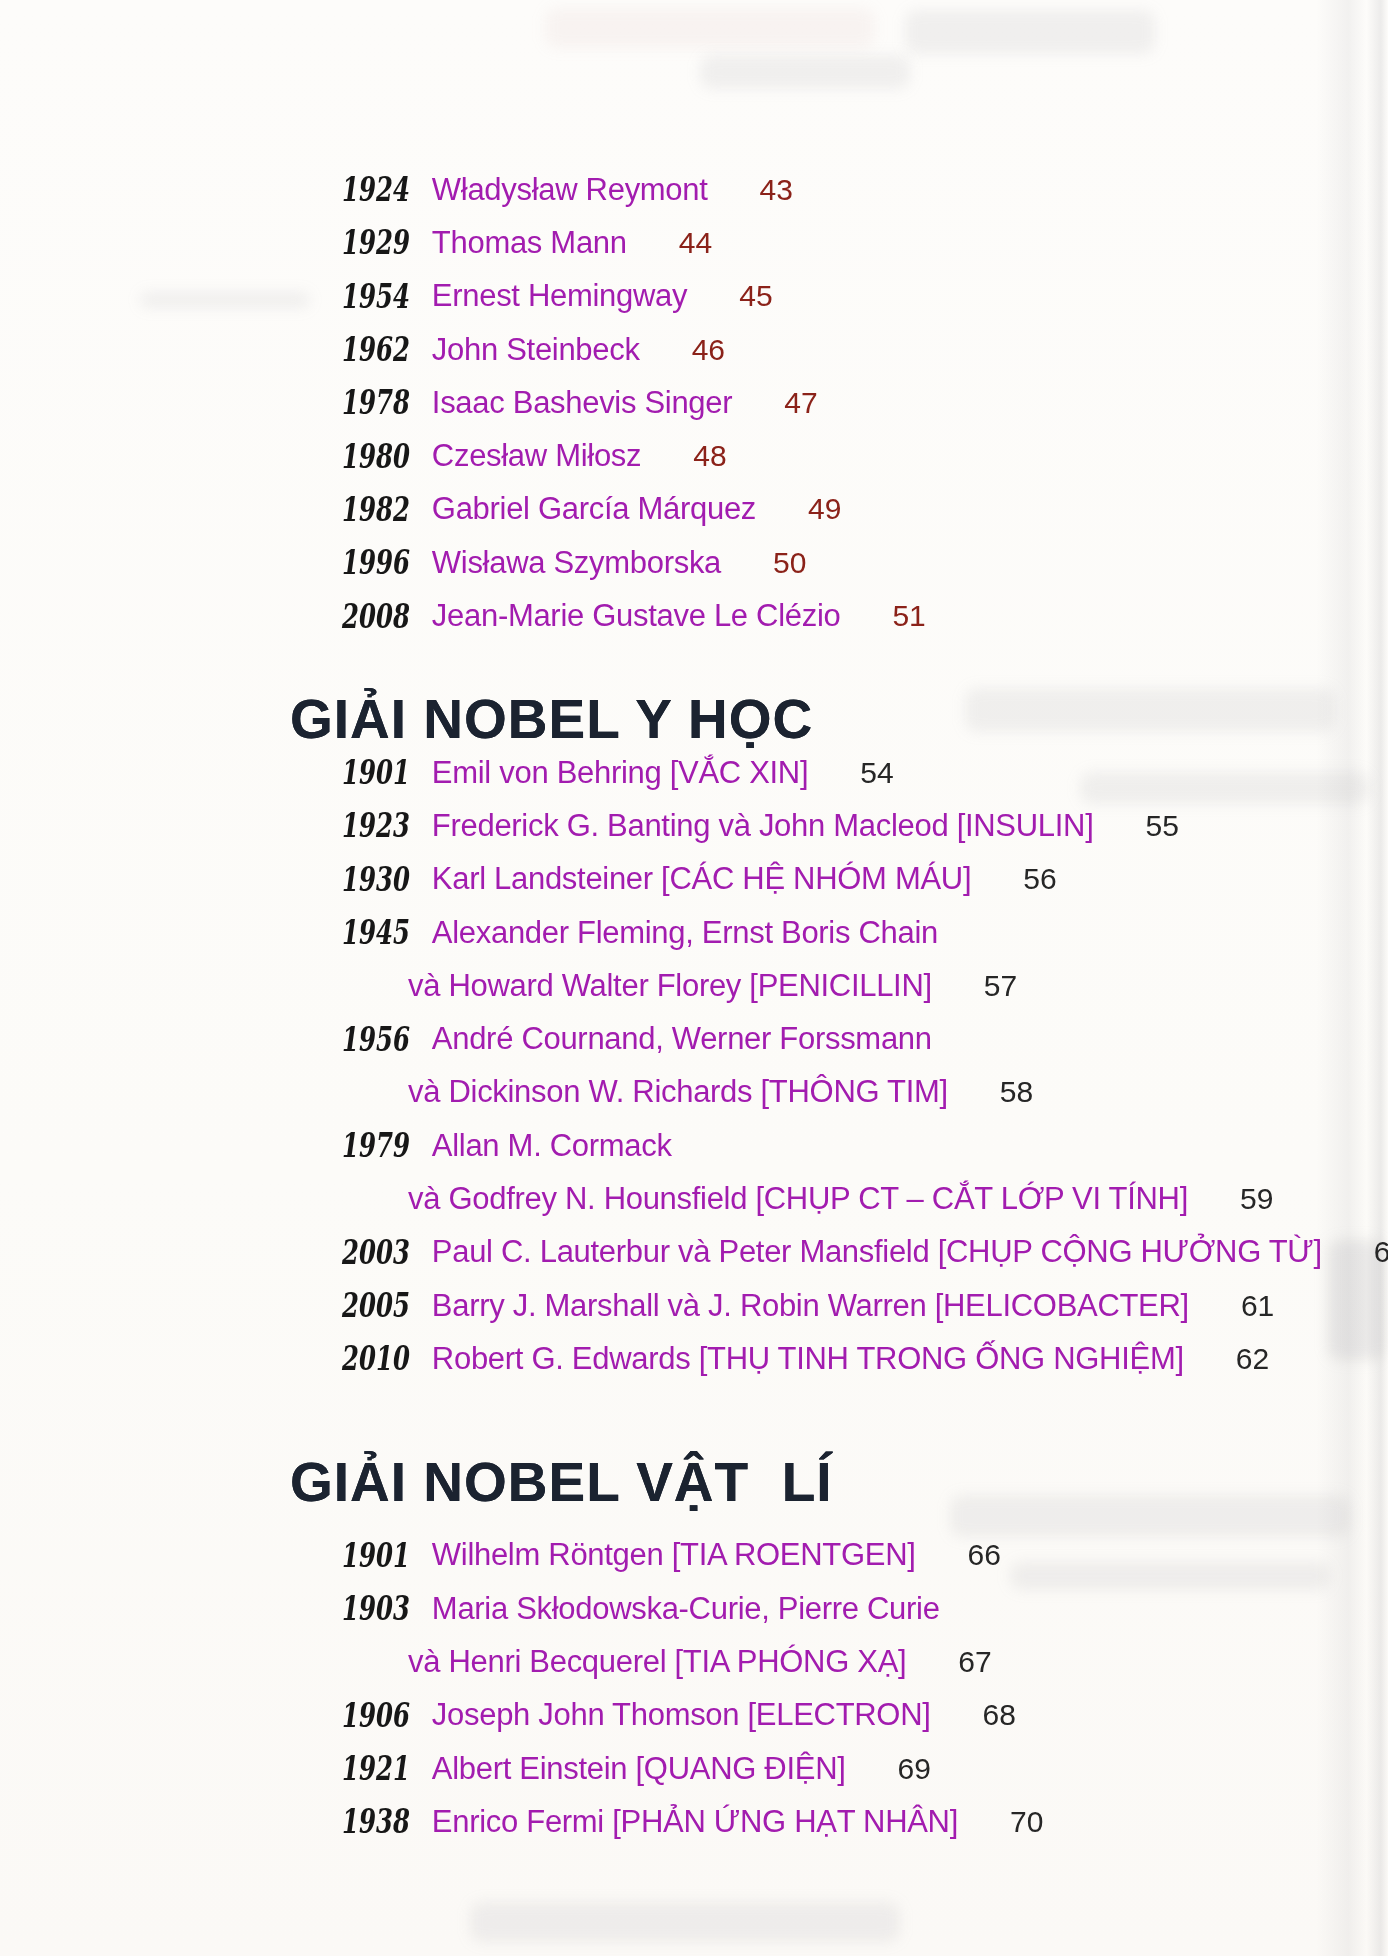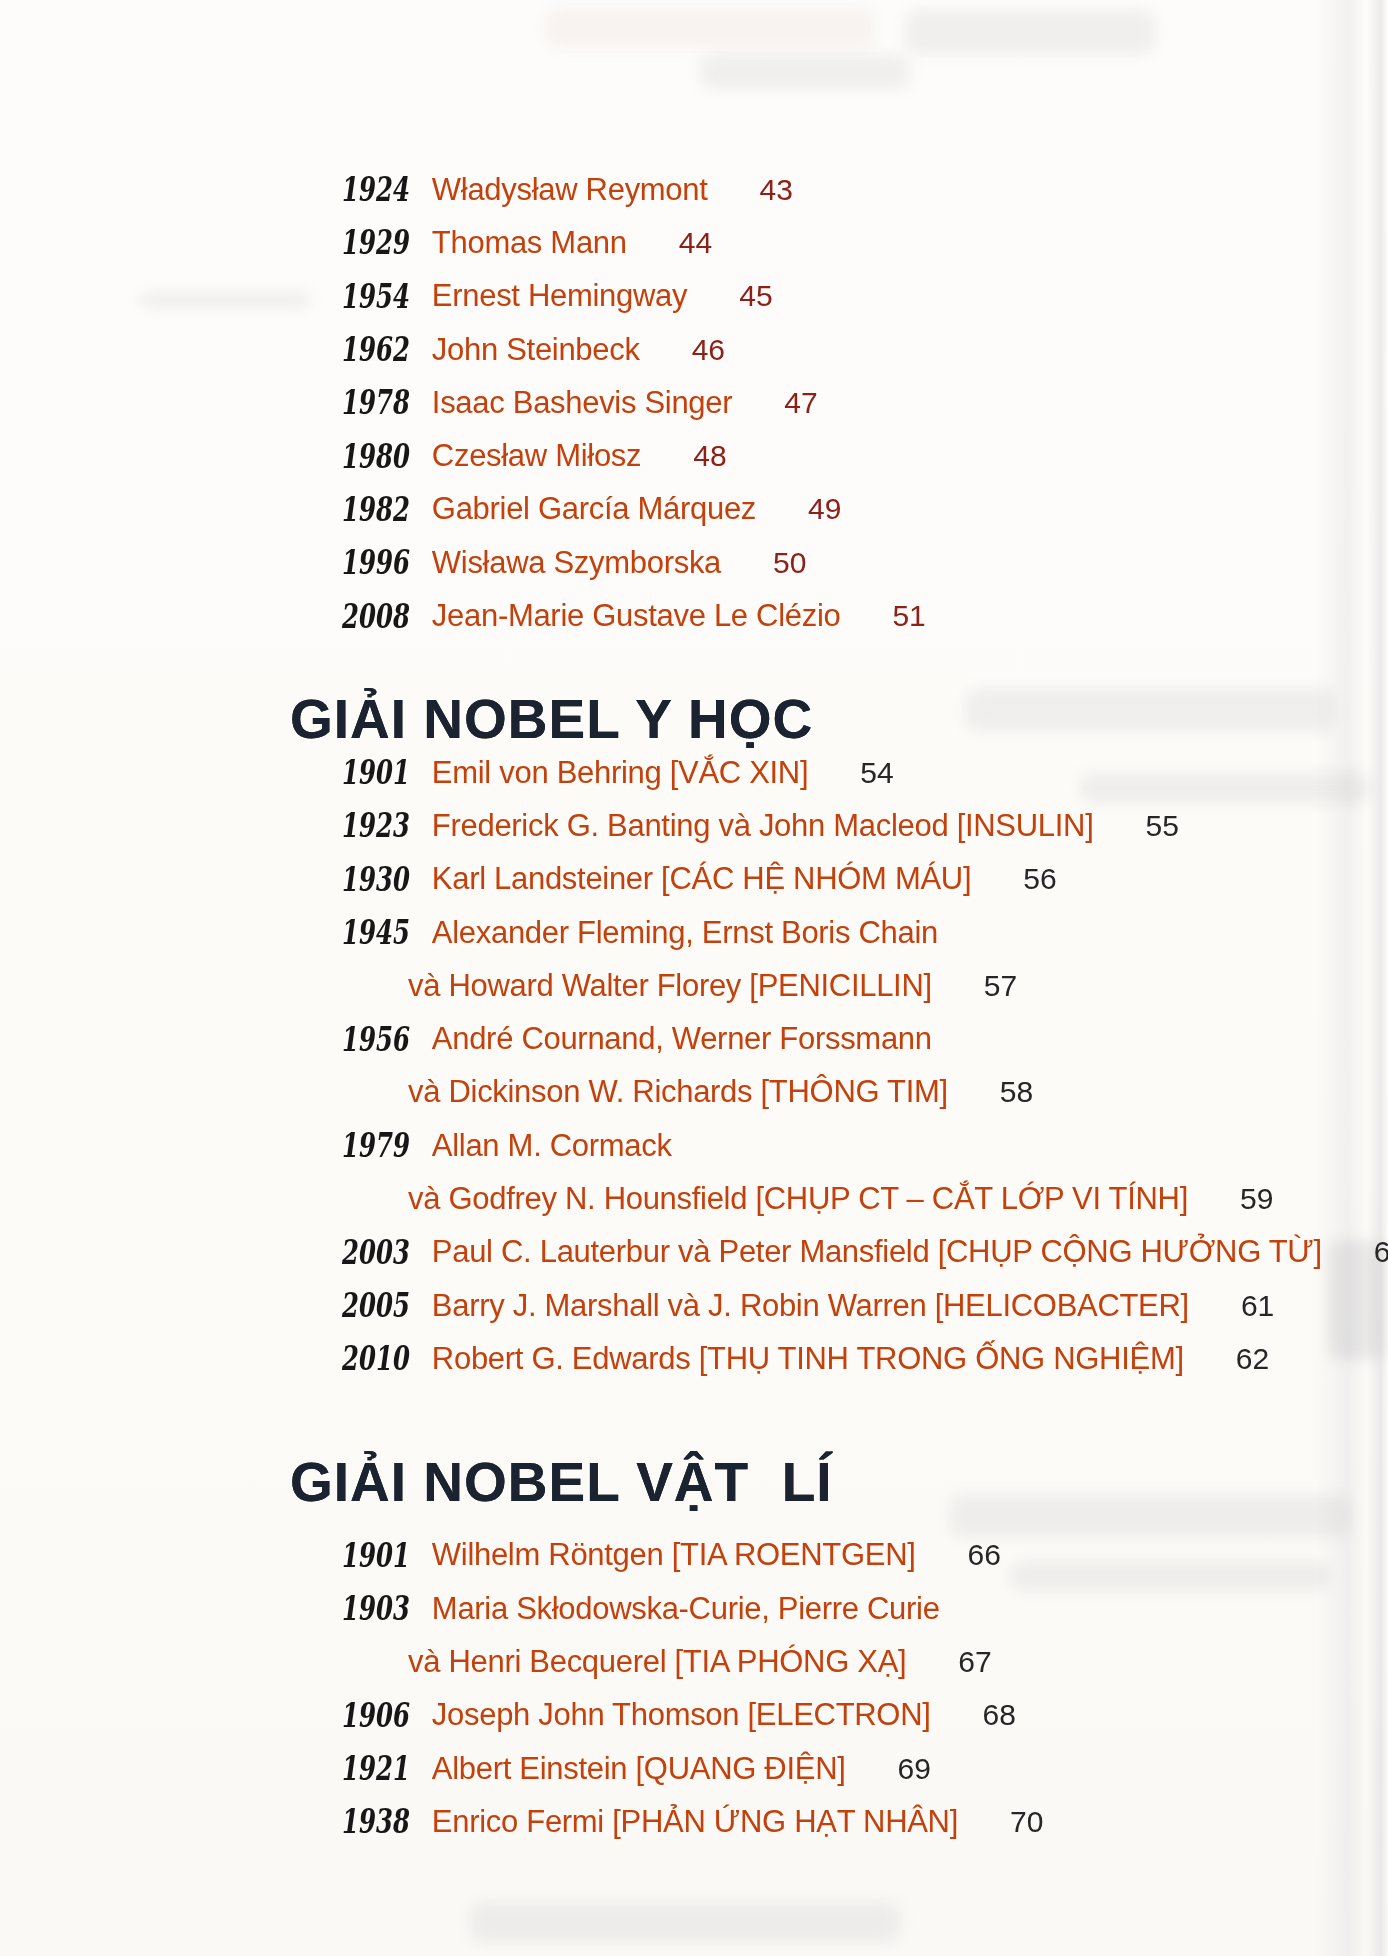--- a/index.html
+++ b/index.html
@@ -60,21 +60,21 @@
     font-size: 33px;
     color: #171717;
     display: inline-block;
     transform: scaleX(0.74);
     transform-origin: left center;
     margin-right: -12px;
   }
   .name {
     font-size: 31px;
     letter-spacing: -0.3px;
-    color: #c2410c;
+    color: #a21caf;
   }
   .pagenum {
     font-size: 30px;
     margin-left: 42px;
     color: #262626;
   }
   .heading {
     height: 53.3px;
     display: flex;
     align-items: center;

